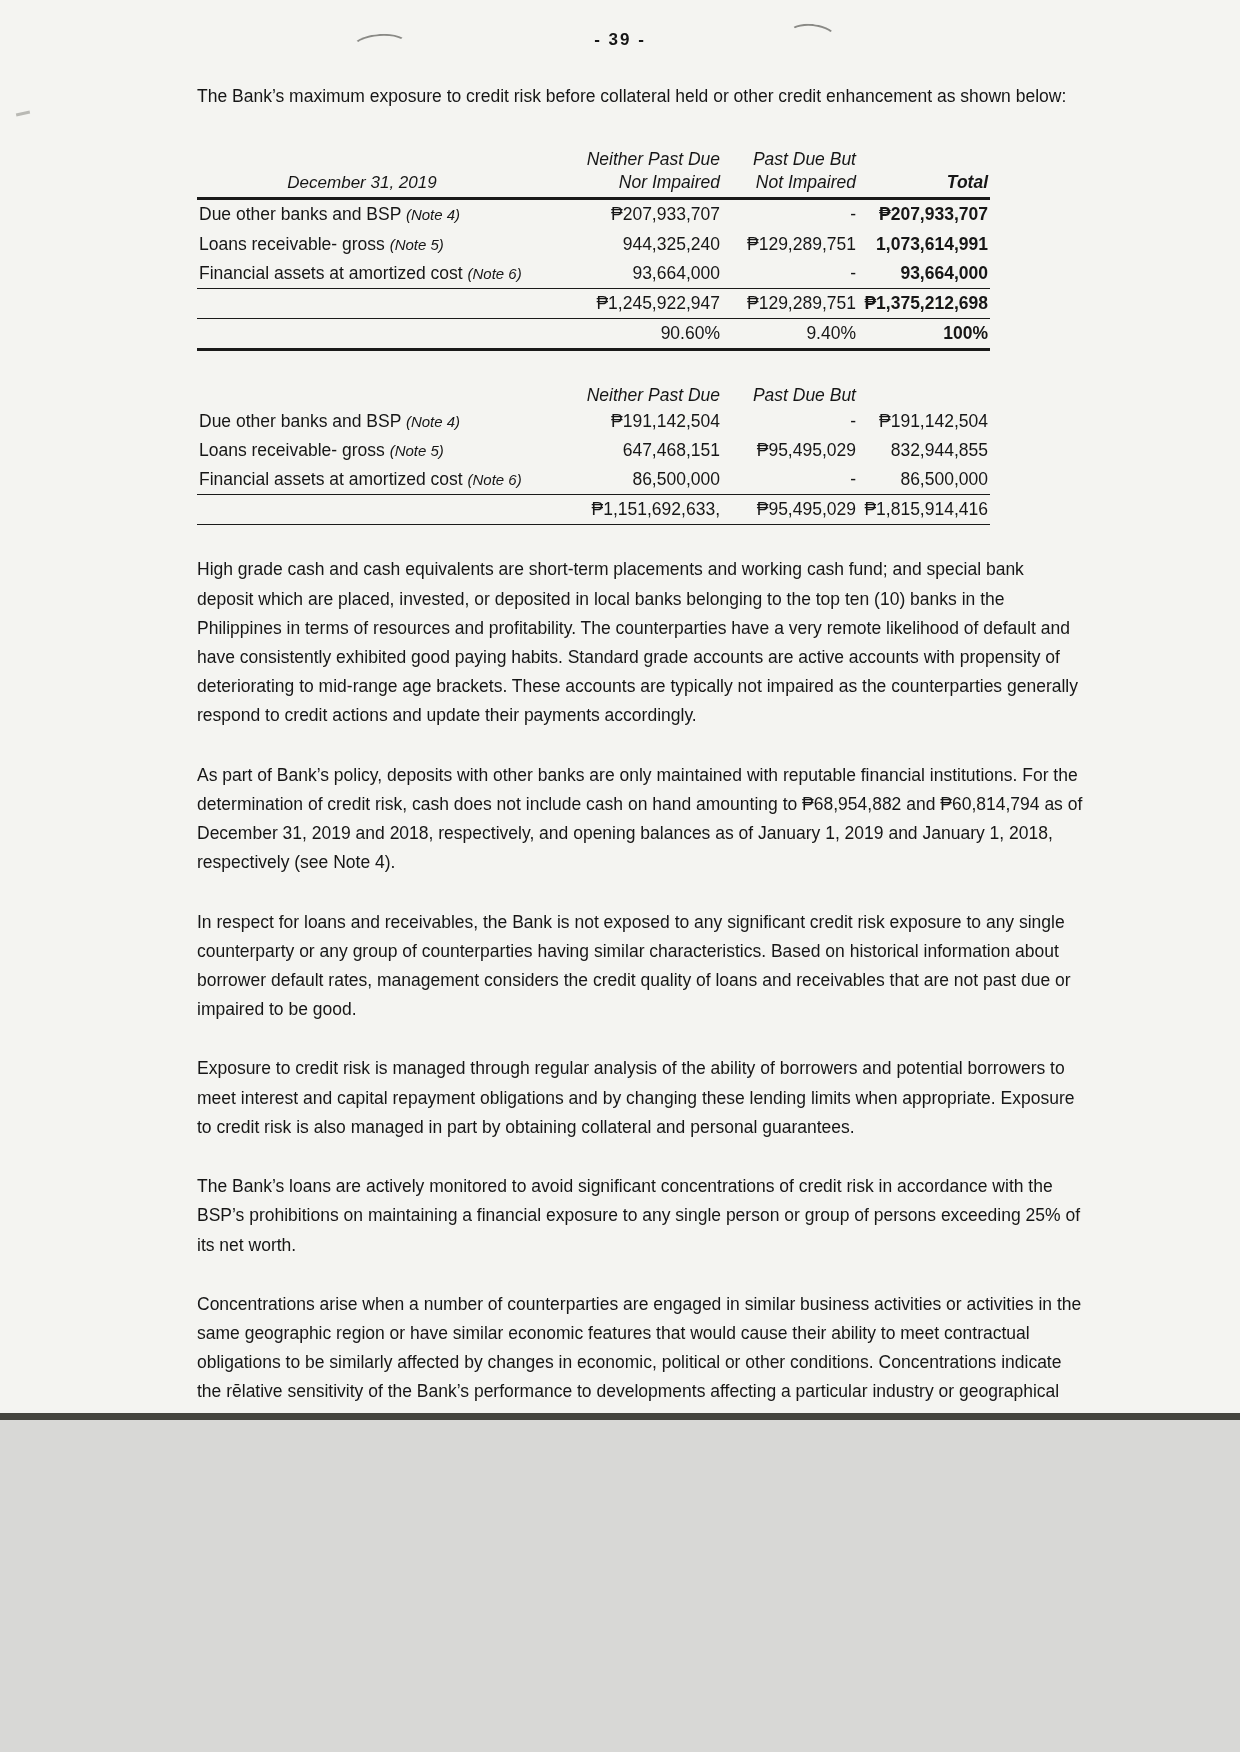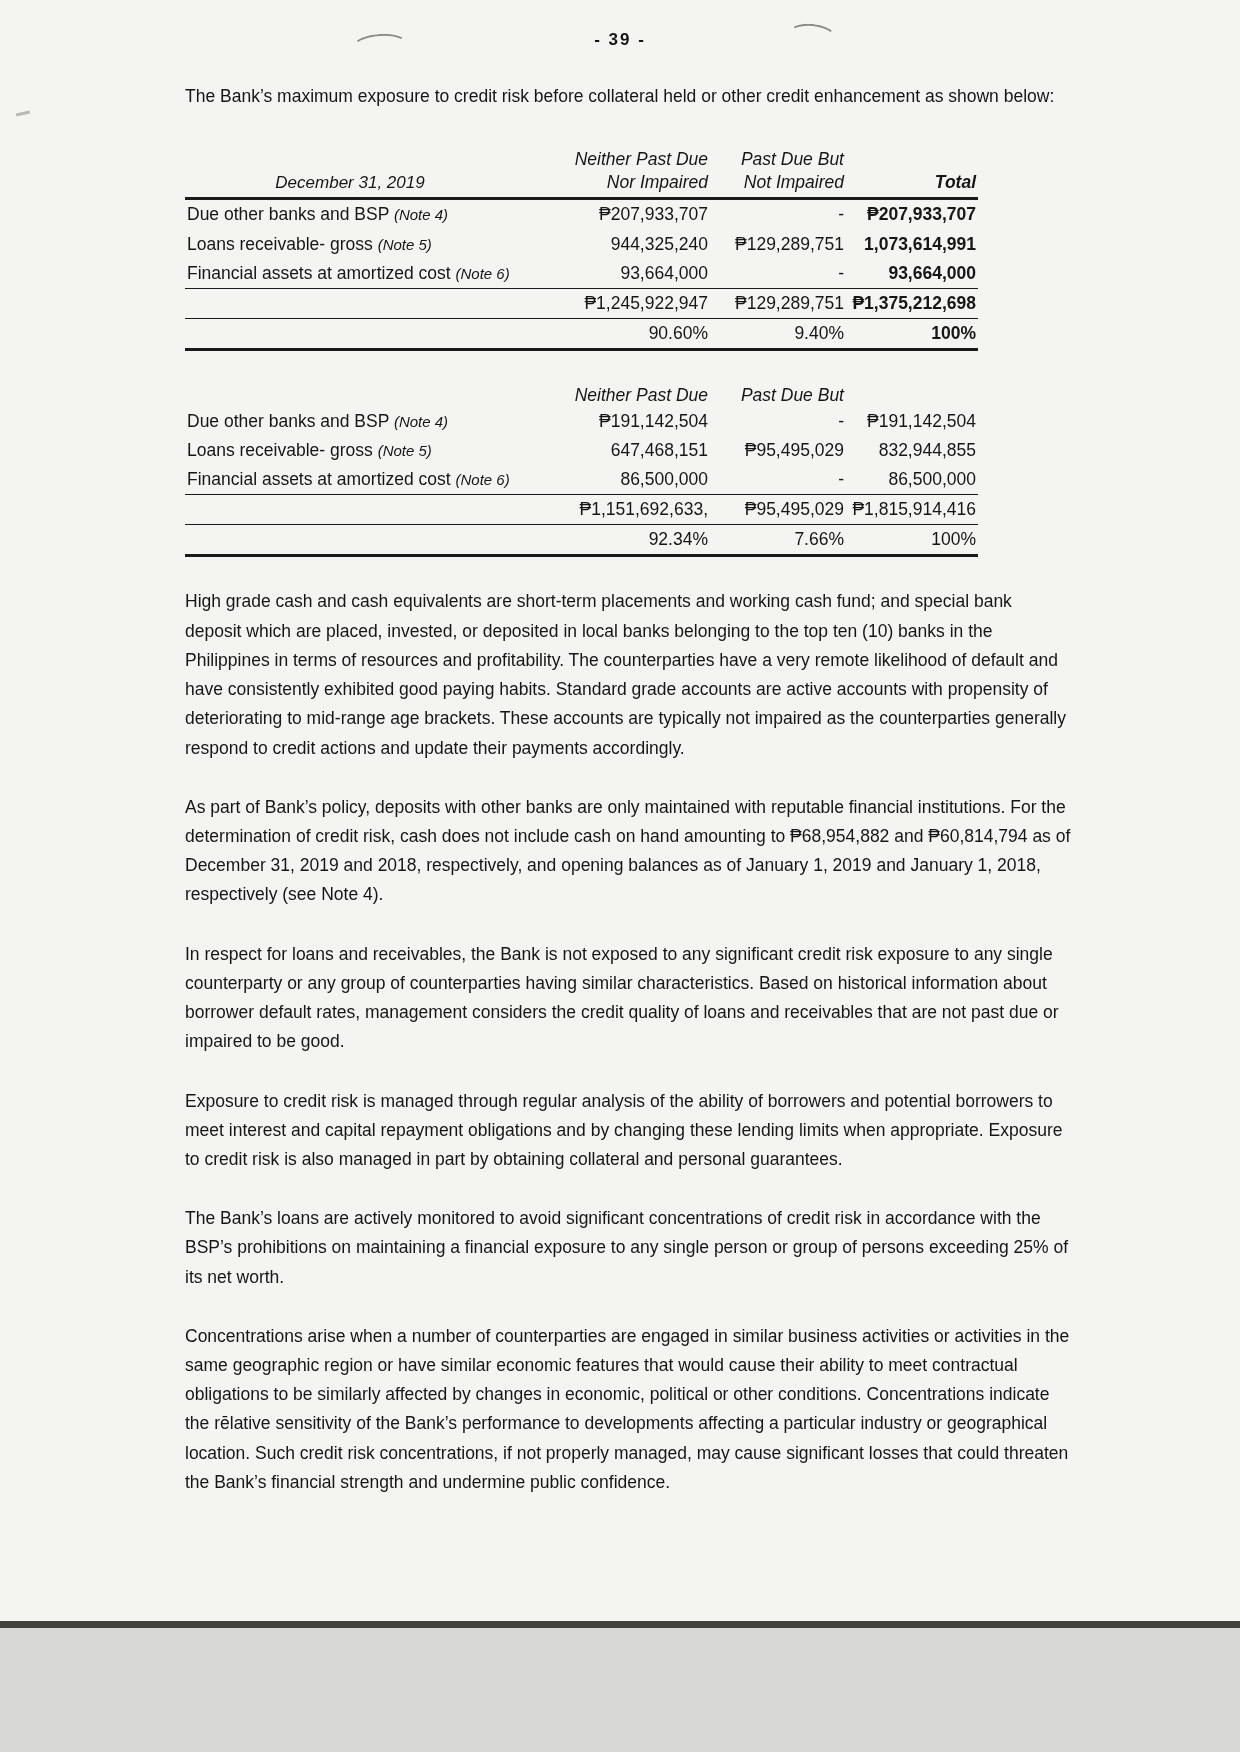--- a/index.html
+++ b/index.html
@@ -1,39 +1,39 @@
 <!DOCTYPE html>
 <html><head>
 <meta charset="utf-8">
 <style>
   html,body{margin:0;padding:0;background:#d8d8d6;}
   .page{
     position:relative;
-    width:1240px;height:1628px;
+    width:1240px;height:1420px;
     background:#f4f4f1;
     font-family:"Liberation Sans","DejaVu Sans",sans-serif;
     color:#161616;
     overflow:hidden;
     text-decoration:underline;
   }
   .page-number{
     position:absolute;top:30px;left:0;width:100%;
     text-align:center;font-size:17px;font-weight:bold;letter-spacing:2px;
   }
   .scan-curve{
     position:absolute;width:52px;height:20px;
     border:2px solid transparent;
     border-top-color:#8a8a86;
     border-radius:50%;
   }
   .scan-curve.a1{left:352px;top:34px;transform:rotate(-4deg);}
   .scan-curve.a2{left:788px;top:24px;transform:rotate(6deg);width:44px;}
   .scan-dash{position:absolute;left:16px;top:112px;width:14px;height:3px;background:#b9b9b4;transform:rotate(-12deg);}
   .content{
-    position:absolute;left:185px;top:82px;width:888px;
+    position:absolute;left:197px;top:82px;width:888px;
   }
   p.body-par{
     margin:0 0 30px 0;
     font-size:17.5px;line-height:1.67;
   }
   p.intro{margin-bottom:34px;}
   .fin-table{
     border-collapse:collapse;
     width:793px;
     font-size:17.5px;
@@ -166,26 +166,20 @@
           <td class="num">86,500,000</td>
           <td class="num">-</td>
           <td class="num">86,500,000</td>
         </tr>
         <tr class="total-row">
           <td></td>
           <td class="num">₱1,151,692,633,</td>
           <td class="num">₱95,495,029</td>
           <td class="num">₱1,815,914,416</td>
         </tr>
-        <tr class="pct-row">
-          <td></td>
-          <td class="num">92.34%</td>
-          <td class="num">7.66%</td>
-          <td class="num">100%</td>
-        </tr>
       </tbody>
     </table>
 
     <p class="body-par">High grade cash and cash equivalents are short-term placements and working cash fund; and special bank deposit which are placed, invested, or deposited in local banks belonging to the top ten (10) banks in the Philippines in terms of resources and profitability. The counterparties have a very remote likelihood of default and have consistently exhibited good paying habits. Standard grade accounts are active accounts with propensity of deteriorating to mid-range age brackets. These accounts are typically not impaired as the counterparties generally respond to credit actions and update their payments accordingly.</p>
 
     <p class="body-par">As part of Bank’s policy, deposits with other banks are only maintained with reputable financial institutions. For the determination of credit risk, cash does not include cash on hand amounting to ₱68,954,882 and ₱60,814,794 as of December 31, 2019 and 2018, respectively, and opening balances as of January 1, 2019 and January 1, 2018, respectively (see Note 4).</p>
 
     <p class="body-par">In respect for loans and receivables, the Bank is not exposed to any significant credit risk exposure to any single counterparty or any group of counterparties having similar characteristics. Based on historical information about borrower default rates, management considers the credit quality of loans and receivables that are not past due or impaired to be good.</p>
 
     <p class="body-par">Exposure to credit risk is managed through regular analysis of the ability of borrowers and potential borrowers to meet interest and capital repayment obligations and by changing these lending limits when appropriate. Exposure to credit risk is also managed in part by obtaining collateral and personal guarantees.</p>

